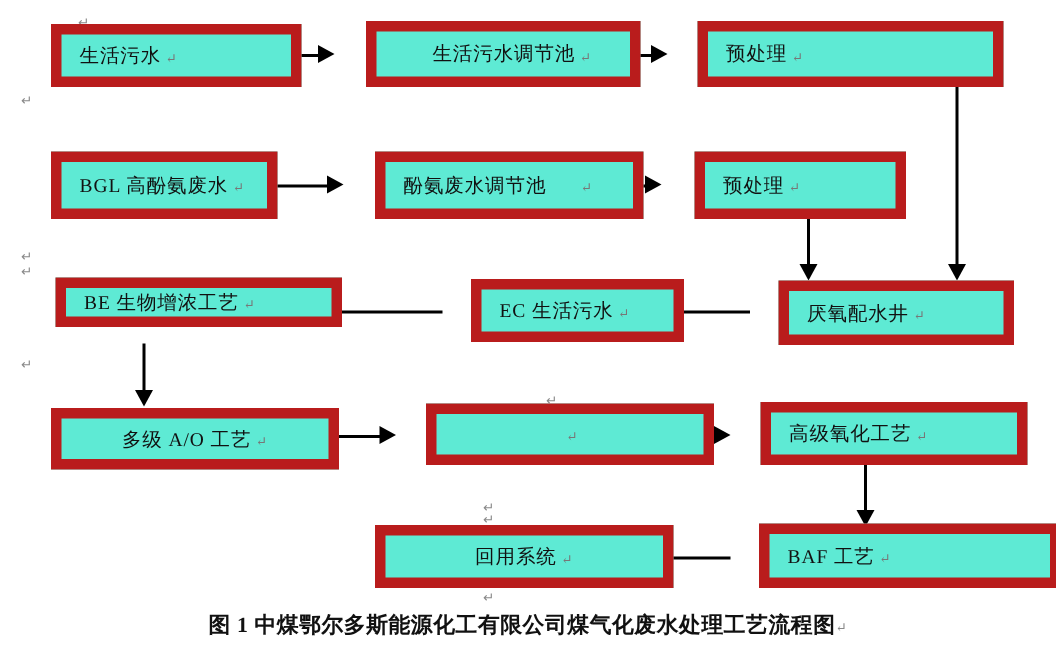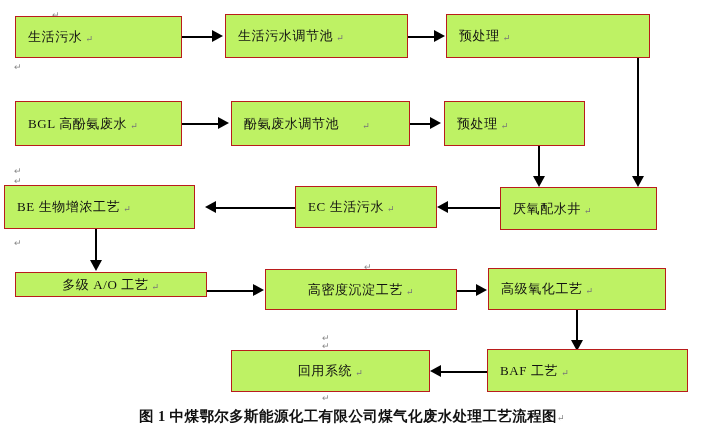--- a/index.html
+++ b/index.html
@@ -11,29 +11,30 @@
     position: relative;
     width: 704px;
     height: 441px;
     background: #ffffff;
     font-family: "Liberation Serif", "DejaVu Serif", serif;
     overflow: hidden;
   }
   .node {
     position: absolute;
     box-sizing: border-box;
-    border: 1px solid #b91c1c;
-    background: #bef264;
+    border: 7px solid #b91c1c;
+    background: #5eead4;
     display: flex;
     align-items: center;
     color: #111111;
     font-size: 13px;
     letter-spacing: 0.6px;
     white-space: nowrap;
     z-index: 3;
+    margin-left: 19px;
   }
   .node.align-left { justify-content: flex-start; padding-left: 12px; }
   .node.align-center { justify-content: center; }
   .node .pilcrow {
     font-size: 9px;
     color: #777777;
     margin-left: 3px;
     position: relative;
     top: 2px;
   }
@@ -142,67 +143,66 @@
   <div class="arrowhead down" style="left:571px; top:340px;"></div>
 
   <div class="conn h" style="left:440px; top:371px; width:47px;"></div>
   <div class="arrowhead left" style="left:430px; top:365px;"></div>
 
   <div class="node align-left" style="left:15px; top:16px; width:167px; height:42px;">
     <span>生活污水</span>
     <span class="pilcrow">↵</span>
   </div>
 
-  <div class="node align-left" style="left:225px; top:14px; width:183px; height:44px;">
+  <div class="node align-left" style="left:225px; top:14px; width:183px; height:44px;justify-content:center;">
     <span>生活污水调节池</span>
     <span class="pilcrow">↵</span>
   </div>
 
   <div class="node align-left" style="left:446px; top:14px; width:204px; height:44px;">
     <span>预处理</span>
     <span class="pilcrow">↵</span>
   </div>
 
-  <div class="node align-left" style="left:15px; top:101px; width:167px; height:45px;">
+  <div class="node align-left" style="left:15px; top:101px; width:151px; height:45px;">
     <span>BGL 高酚氨废水</span>
     <span class="pilcrow">↵</span>
   </div>
 
   <div class="node align-left" style="left:231px; top:101px; width:179px; height:45px;gap:20px;">
     <span>酚氨废水调节池</span>
     <span class="pilcrow">↵</span>
   </div>
 
   <div class="node align-left" style="left:444px; top:101px; width:141px; height:45px;">
     <span>预处理</span>
     <span class="pilcrow">↵</span>
   </div>
 
-  <div class="node align-left" style="left:4px; top:185px; width:191px; height:44px;">
+  <div class="node align-left" style="left:18px; top:185px; width:191px; height:33px;">
     <span>BE 生物增浓工艺</span>
     <span class="pilcrow">↵</span>
   </div>
 
   <div class="node align-left" style="left:295px; top:186px; width:142px; height:42px;">
     <span>EC 生活污水</span>
     <span class="pilcrow">↵</span>
   </div>
 
   <div class="node align-left" style="left:500px; top:187px; width:157px; height:43px;">
     <span>厌氧配水井</span>
     <span class="pilcrow">↵</span>
   </div>
 
-  <div class="node align-center" style="left:15px; top:272px; width:192px; height:25px;">
+  <div class="node align-center" style="left:15px; top:272px; width:192px; height:41px;">
     <span>多级 A/O 工艺</span>
     <span class="pilcrow">↵</span>
   </div>
 
   <div class="node align-center" style="left:265px; top:269px; width:192px; height:41px;">
-    <span>高密度沉淀工艺</span>
     <span class="pilcrow">↵</span>
   </div>
 
   <div class="node align-left" style="left:488px; top:268px; width:178px; height:42px;">
     <span>高级氧化工艺</span>
     <span class="pilcrow">↵</span>
   </div>
 
   <div class="node align-center" style="left:231px; top:350px; width:199px; height:42px;">
     <span>回用系统</span>

